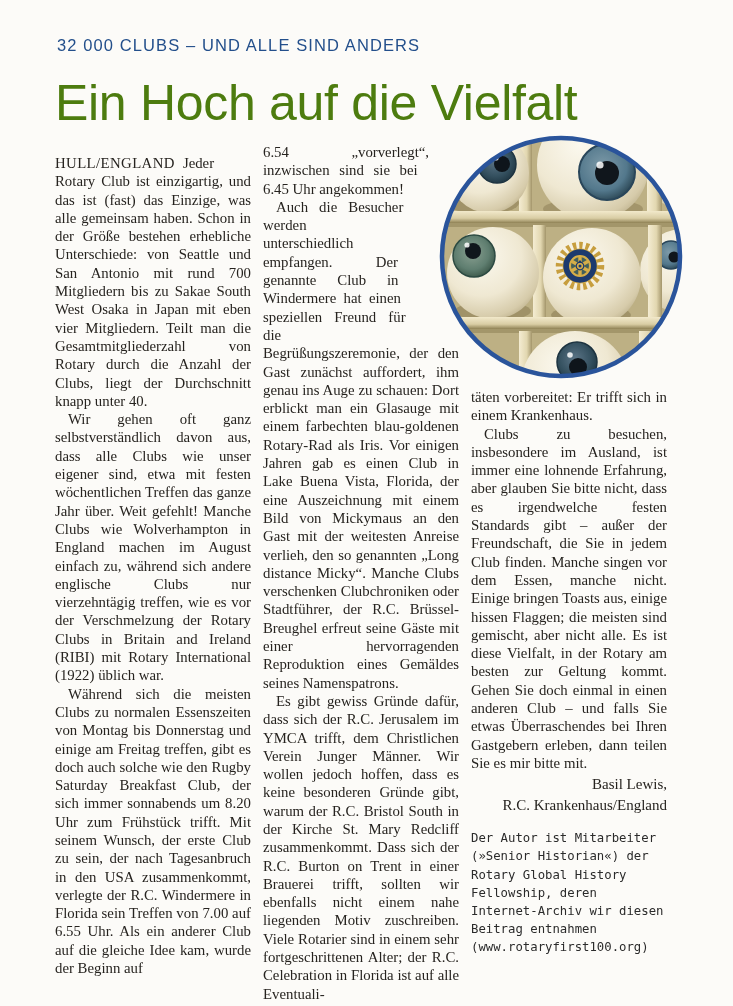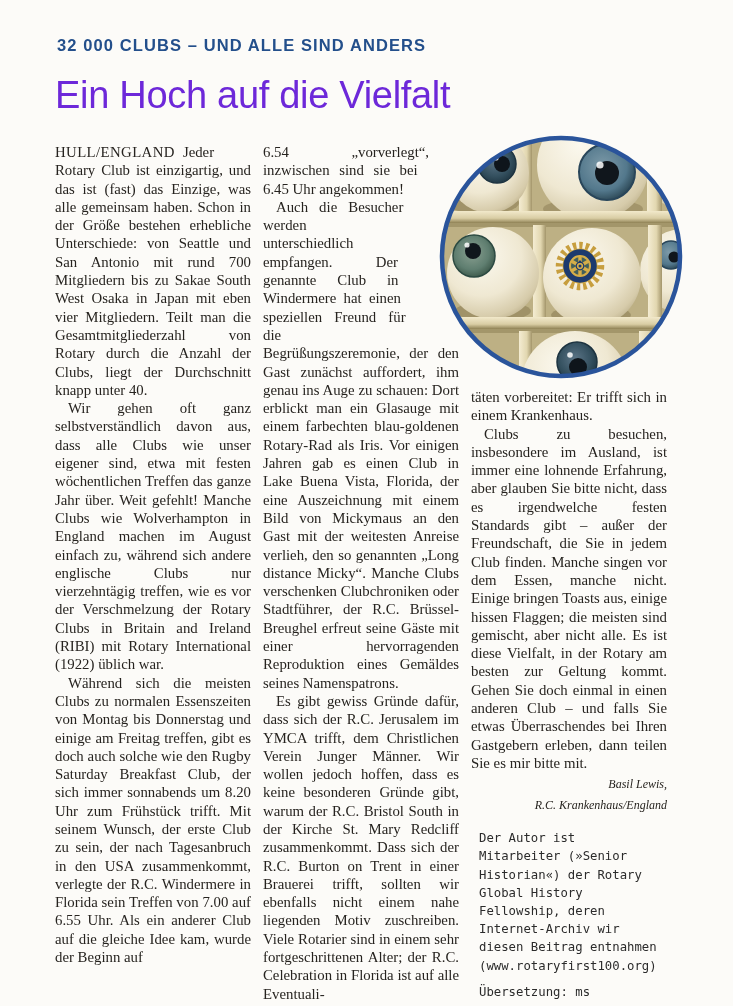--- a/index.html
+++ b/index.html
@@ -5,56 +5,56 @@
   html,body { margin:0; padding:0; background:#ffffff; }
   .page {
     position:relative; width:733px; height:1006px; overflow:hidden;
     background:#fcfbf8;
     font-family:"Liberation Serif","DejaVu Serif",serif;
     color:#26231f;
   }
   .kicker {
     position:absolute; left:57px; top:36px;
     font-family:"Liberation Sans","DejaVu Sans",sans-serif;
-    font-weight:700; font-size:16.5px; letter-spacing:1.1px;
+    font-weight:400; font-size:16.5px; letter-spacing:1.1px;
     color:#234f8b; white-space:nowrap;text-align:right;
   }
   .title {
     position:absolute; left:55px; top:74px; margin:0;
     font-family:"Liberation Sans","DejaVu Sans",sans-serif;
-    font-weight:400; font-size:38px; letter-spacing:-0.3px; color:#6d28d9;
+    font-weight:400; font-size:50px; letter-spacing:-0.3px; color:#4d7c0f;
     white-space:nowrap;
   }
   .col {
     position:absolute; top:143px; width:196px;
     font-size:14.8px; line-height:18.3px; text-align:justify;
     hyphens:auto; -webkit-hyphens:auto;
   }
   .col p { margin:0; }
-  .col1 { left:55px; }
+  .col1 { left:55px;margin-top:11px; }
   .col2 { left:263px;font-family:Liberation Serif, serif; }
   .col3 { left:471px; top:388px; }
   .indent { text-indent:13px; }
   .lead-caps { margin-right:8px; letter-spacing:0.4px; }
   .lead-bold { font-weight:400; }
   .circ-spacer {
     float:right; width:72px; height:187px;
     shape-outside:circle(166px at 177px 115px);
   }
   .signature {
-    margin-top:2px; text-align:right; font-style:italic;
-    font-size:12px; line-height:21px;
+    margin-top:2px; text-align:right; 
+    font-size:15px; line-height:21px;
   }
   .signature div { white-space:nowrap; }
   .footnote {
     margin-top:13px; text-align:left; hyphens:none; color:#2b2b2b;
     font-family:"DejaVu Sans Mono","Liberation Mono",monospace;
     font-size:12.3px; line-height:18.2px;
   }
-  .footnote p { margin:8px; }
+  .footnote p { margin:0; }
   .photo { position:absolute; left:435px; top:131px; width:252px; height:252px; margin:0; }
   .photo svg { display:block; }
 </style>
 </head>
 <body>
 
 <div class="page">
 
   <div class="kicker">32 000 CLUBS – UND ALLE SIND ANDERS</div>
   <h1 class="title">Ein Hoch auf die Vielfalt</h1>
@@ -74,21 +74,20 @@
 
   <section class="col col3">
     <p class="para">täten vorbereitet: Er trifft sich in einem Krankenhaus.</p>
     <p class="para indent"><span class="lead-bold">Clubs zu besuchen,</span><span> insbesondere im Ausland, ist immer eine lohnende Erfahrung, aber glauben Sie bitte nicht, dass es irgendwelche festen Standards gibt – außer der Freundschaft, die Sie in jedem Club finden. Manche singen vor dem Essen, manche nicht. Einige bringen Toasts aus, einige hissen Flaggen; die meisten sind gemischt, aber nicht alle. Es ist diese Vielfalt, in der Rotary am besten zur Geltung kommt. Gehen Sie doch einmal in einen anderen Club – und falls Sie etwas Überraschendes bei Ihren Gastgebern erleben, dann teilen Sie es mir bitte mit.</span></p>
     <div class="signature">
       <div>Basil Lewis,</div>
       <div>R.C. Krankenhaus/England</div>
     </div>
     <div class="footnote">
       <p>Der Autor ist Mitarbeiter (»Senior Historian«) der Rotary Global History Fellowship, deren Internet-Archiv wir diesen Beitrag entnahmen (www.rotaryfirst100.org)</p>
-      <p>Übersetzung: ms</p>
     </div>
   </section>
 
   <figure class="photo">
     <svg width="252" height="252" viewBox="0 0 252 252" role="img">
       <defs>
         <clipPath id="cpic">
             <circle cx="126" cy="126" r="120"></circle>
           </clipPath>
         <radialGradient id="gSphere" cx="38%" cy="32%" r="78%">

